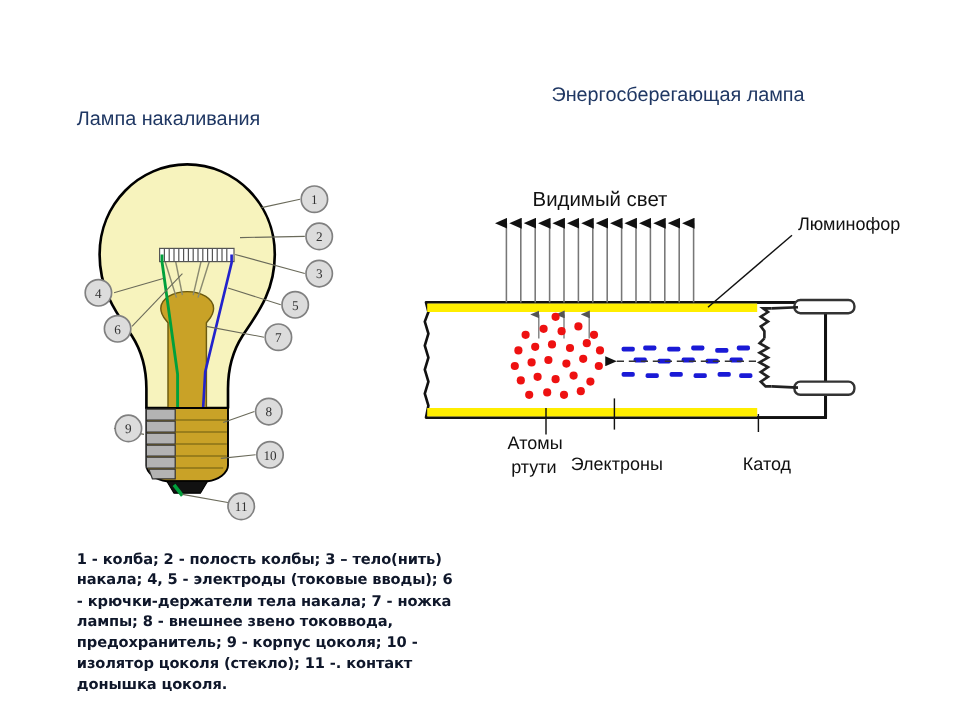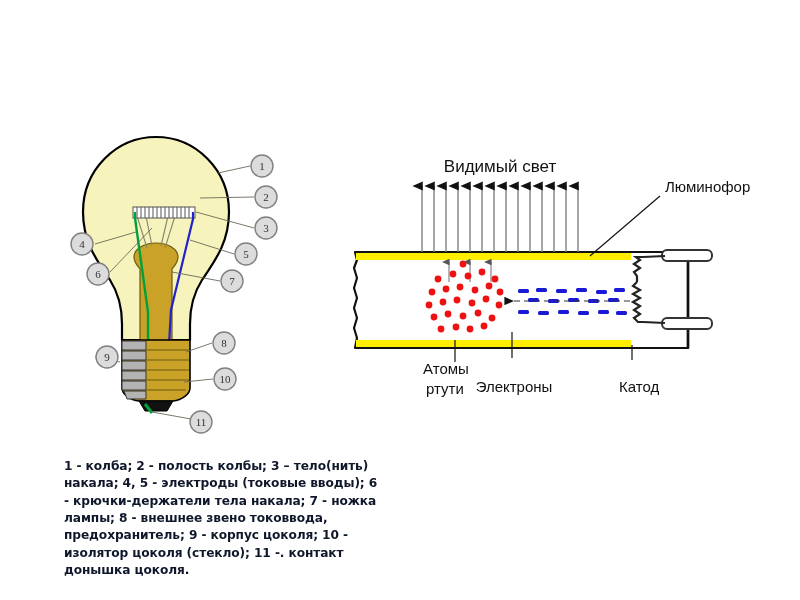--- a/index.html
+++ b/index.html
@@ -38,20 +38,22 @@
   svg.layer{position:absolute;left:0;top:0;width:800px;height:600px;overflow:visible;}
   .calloutTxt{font-family:"Liberation Serif","DejaVu Serif",serif;font-size:11px;fill:#333;}
   .flLabel{font-family:"Liberation Sans","DejaVu Sans",sans-serif;font-size:15px;fill:#111;}
   .flLabelBig{font-family:"Liberation Sans","DejaVu Sans",sans-serif;font-size:17px;fill:#111;}
 </style>
 </head>
 <body>
 
 <div class="slide">
 
+  <div class="subtitle-left">Лампа накаливания</div>
+  <div class="subtitle-right">Энергосберегающая лампа</div>
 
   <svg class="layer" viewBox="0 0 800 600">
     <defs>
       <marker id="arrUp" markerWidth="7" markerHeight="8" refX="3.5" refY="7.4" orient="auto">
         <path d="M3.5 0 L7 8 L0 8 Z" fill="#111"></path>
       </marker>
       <marker id="arrUpSm" markerWidth="6" markerHeight="7" refX="3" refY="6.5" orient="auto">
         <path d="M3 0 L6 7 L0 7 Z" fill="#555"></path>
       </marker>
       <marker id="arrLeft" markerWidth="8" markerHeight="7" refX="7.5" refY="3.5" orient="auto">

